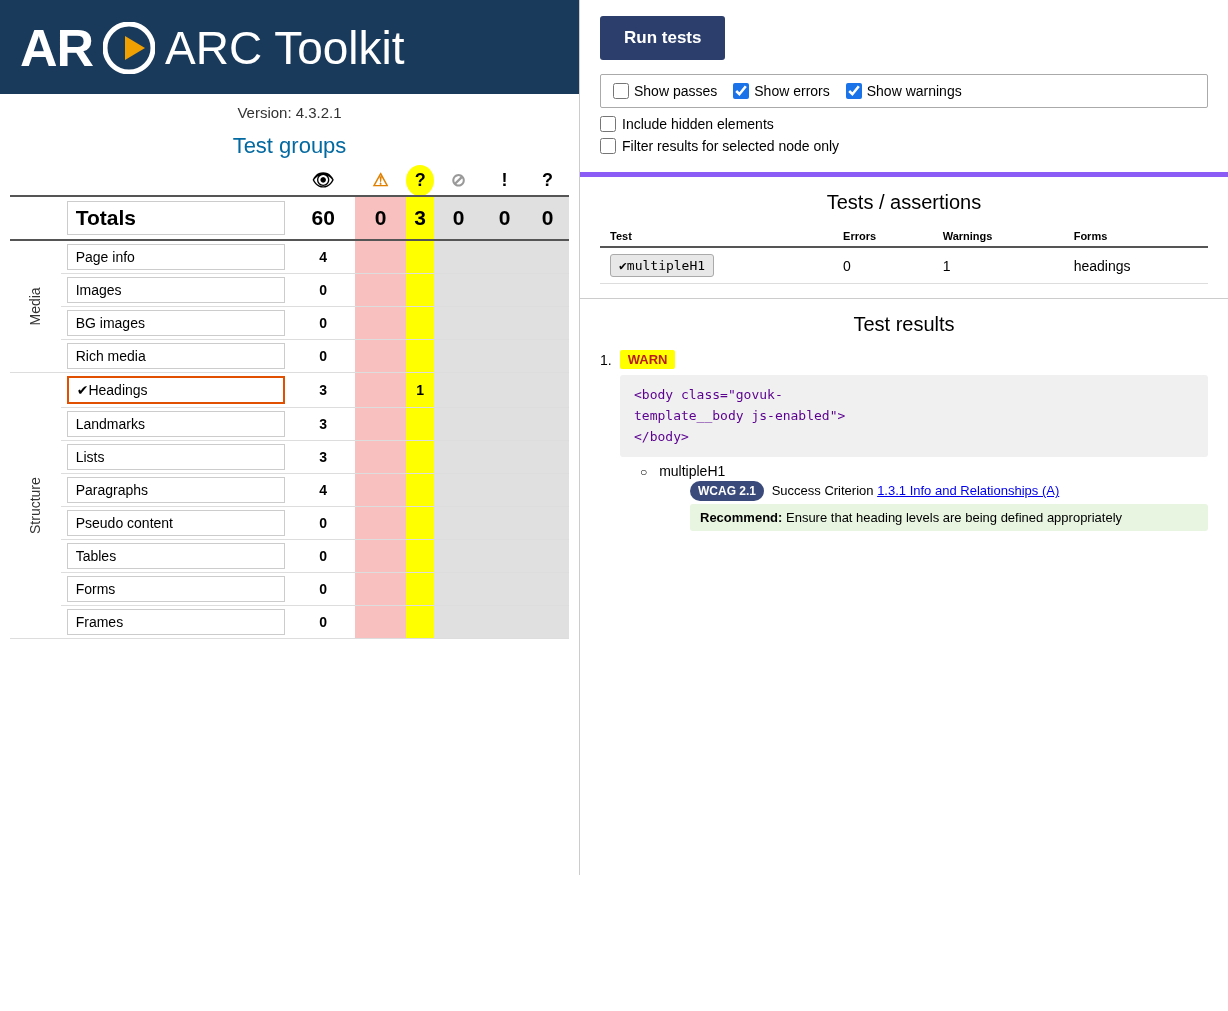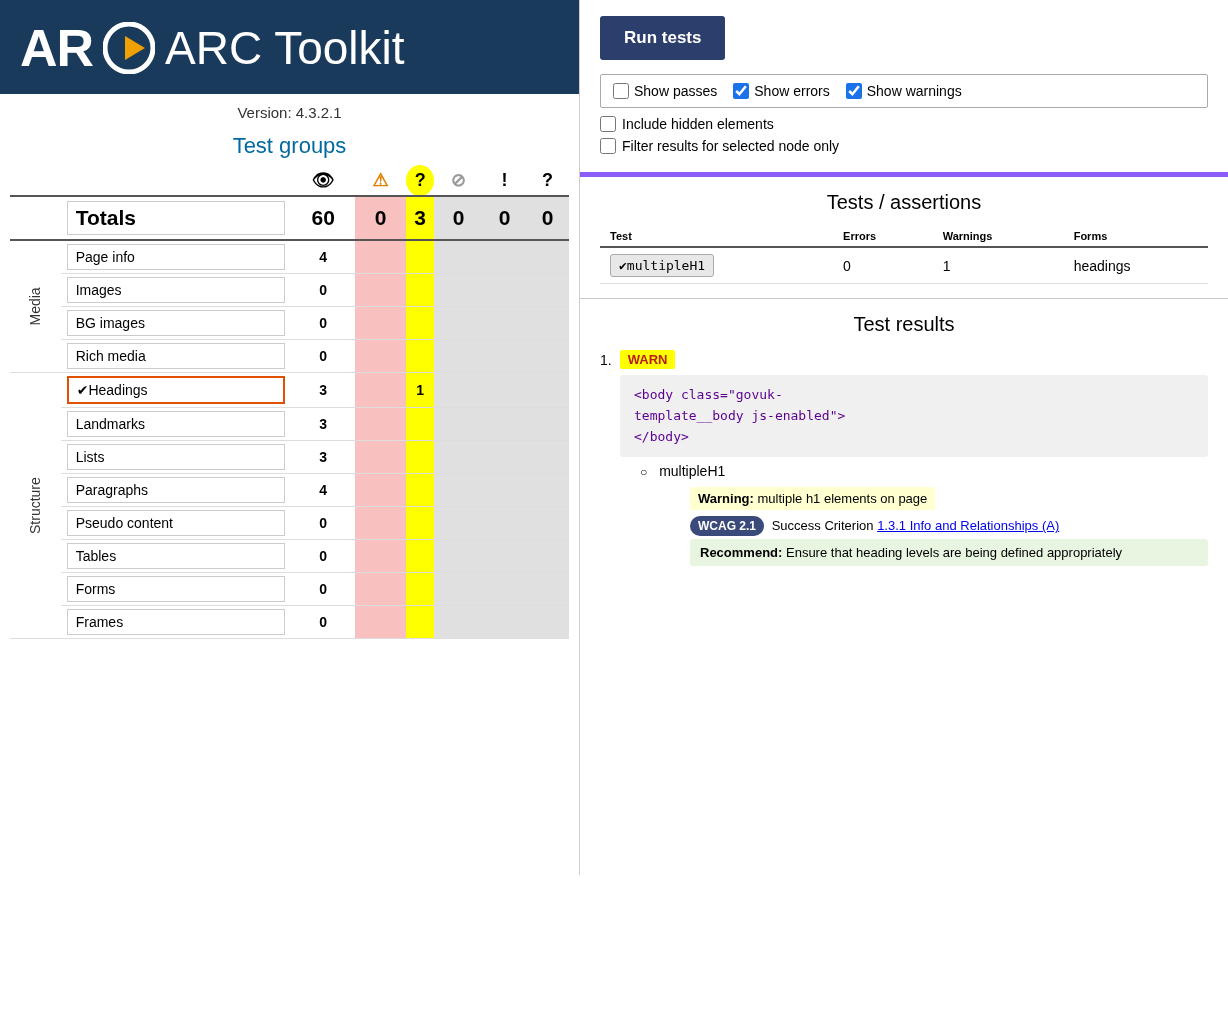--- a/index.html
+++ b/index.html
@@ -606,24 +606,20 @@
       </div>
 
       <div class="code-block">
         <span>&lt;body class="govuk-<br>template__body js-enabled"&gt;<br>&lt;/body&gt;</span>
       </div>
 
       <ul class="detail-list">
         <li>
           <span>multipleH1</span>
           <div class="detail-block">
-            <div class="warning-text">
-              <strong>Warning:</strong>
-              <span>multiple h1 elements on page</span>
-            </div>
             <div class="wcag-line">
               <span class="wcag-badge">WCAG 2.1</span>
               <span>Success Criterion</span>
               <a class="underline-link" href="#">1.3.1 Info and Relationships (A)</a>
             </div>
             <div class="recommend-block">
               <strong>Recommend:</strong>
               <span>Ensure that heading levels are being defined appropriately</span>
             </div>
           </div>

